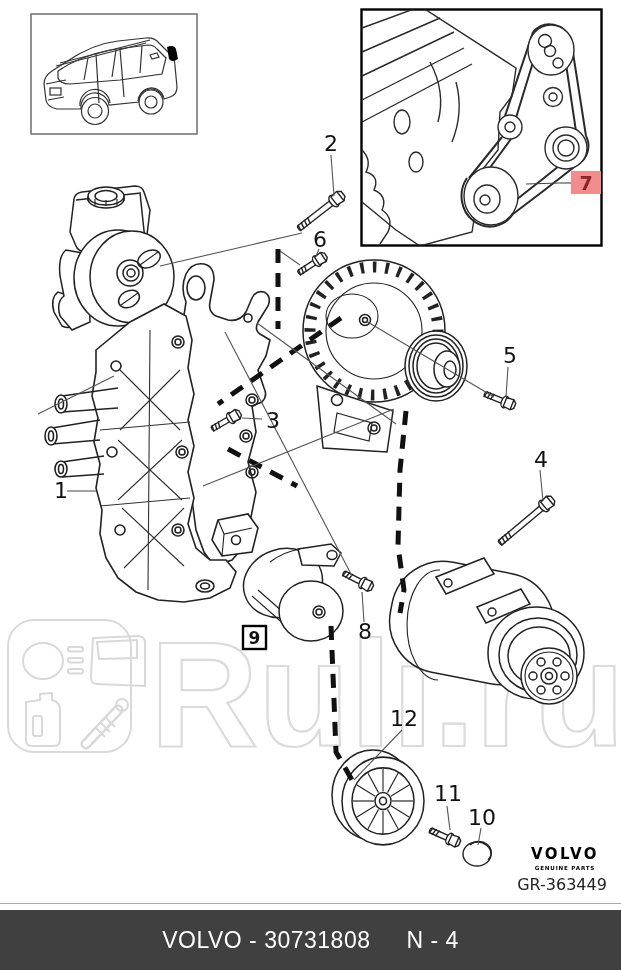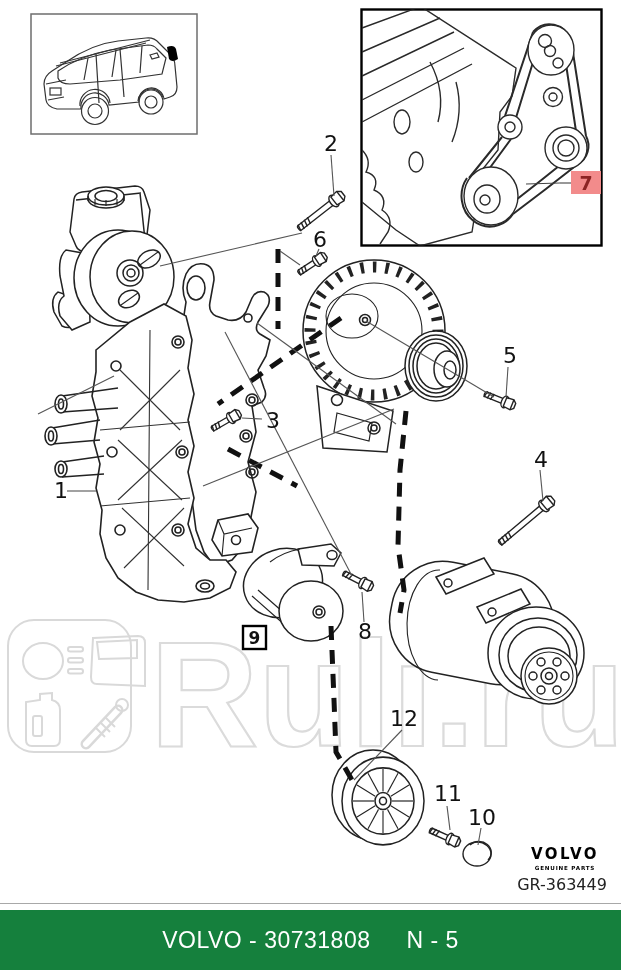--- a/index.html
+++ b/index.html
@@ -1,19 +1,19 @@
 <!DOCTYPE html>
 <html><head>
 <meta charset="utf-8">
 <style>
   html,body{margin:0;padding:0;background:#fff;}
   .page{position:relative;width:621px;height:970px;background:#fff;overflow:hidden;
         font-family:"Liberation Sans",sans-serif;}
   .diagram{position:absolute;top:0;left:0;}
-  .footer{position:absolute;left:0;bottom:0;width:621px;height:60px;background:#15803d;
+  .footer{position:absolute;left:0;bottom:0;width:621px;height:60px;background:#404040;
           display:flex;align-items:center;justify-content:center;column-gap:36px;
           color:#fff;font-size:23px;letter-spacing:.5px;font-family:"Liberation Sans",sans-serif;}
   text{font-family:"DejaVu Sans",sans-serif;}
   .callout{font-size:22px;fill:#111;}
   .wm{font-family:"Liberation Sans",sans-serif;font-weight:bold;}
 </style>
 </head>
 <body>
 
 <div class="page">
@@ -364,15 +364,15 @@
     <text x="565" y="859" font-family="DejaVu Serif, serif" font-weight="bold" font-size="15" letter-spacing="2.5" fill="#000">VOLVO</text>
     <text x="565" y="870" font-size="5.6" font-weight="bold" letter-spacing="0.8" fill="#000">GENUINE PARTS</text>
     <text x="562" y="890" font-family="Liberation Sans, sans-serif" font-size="16" fill="#222">GR-363449</text>
   </g>
 
   <line x1="0" y1="903.5" x2="621" y2="903.5" stroke="#A8A8A8" stroke-width="1"></line>
 </svg>
 
 <div class="footer">
   <span>VOLVO - 30731808</span>
-  <span>N - 5</span>
+  <span>N - 4</span>
 </div>
 </div>
 
 </body></html>

